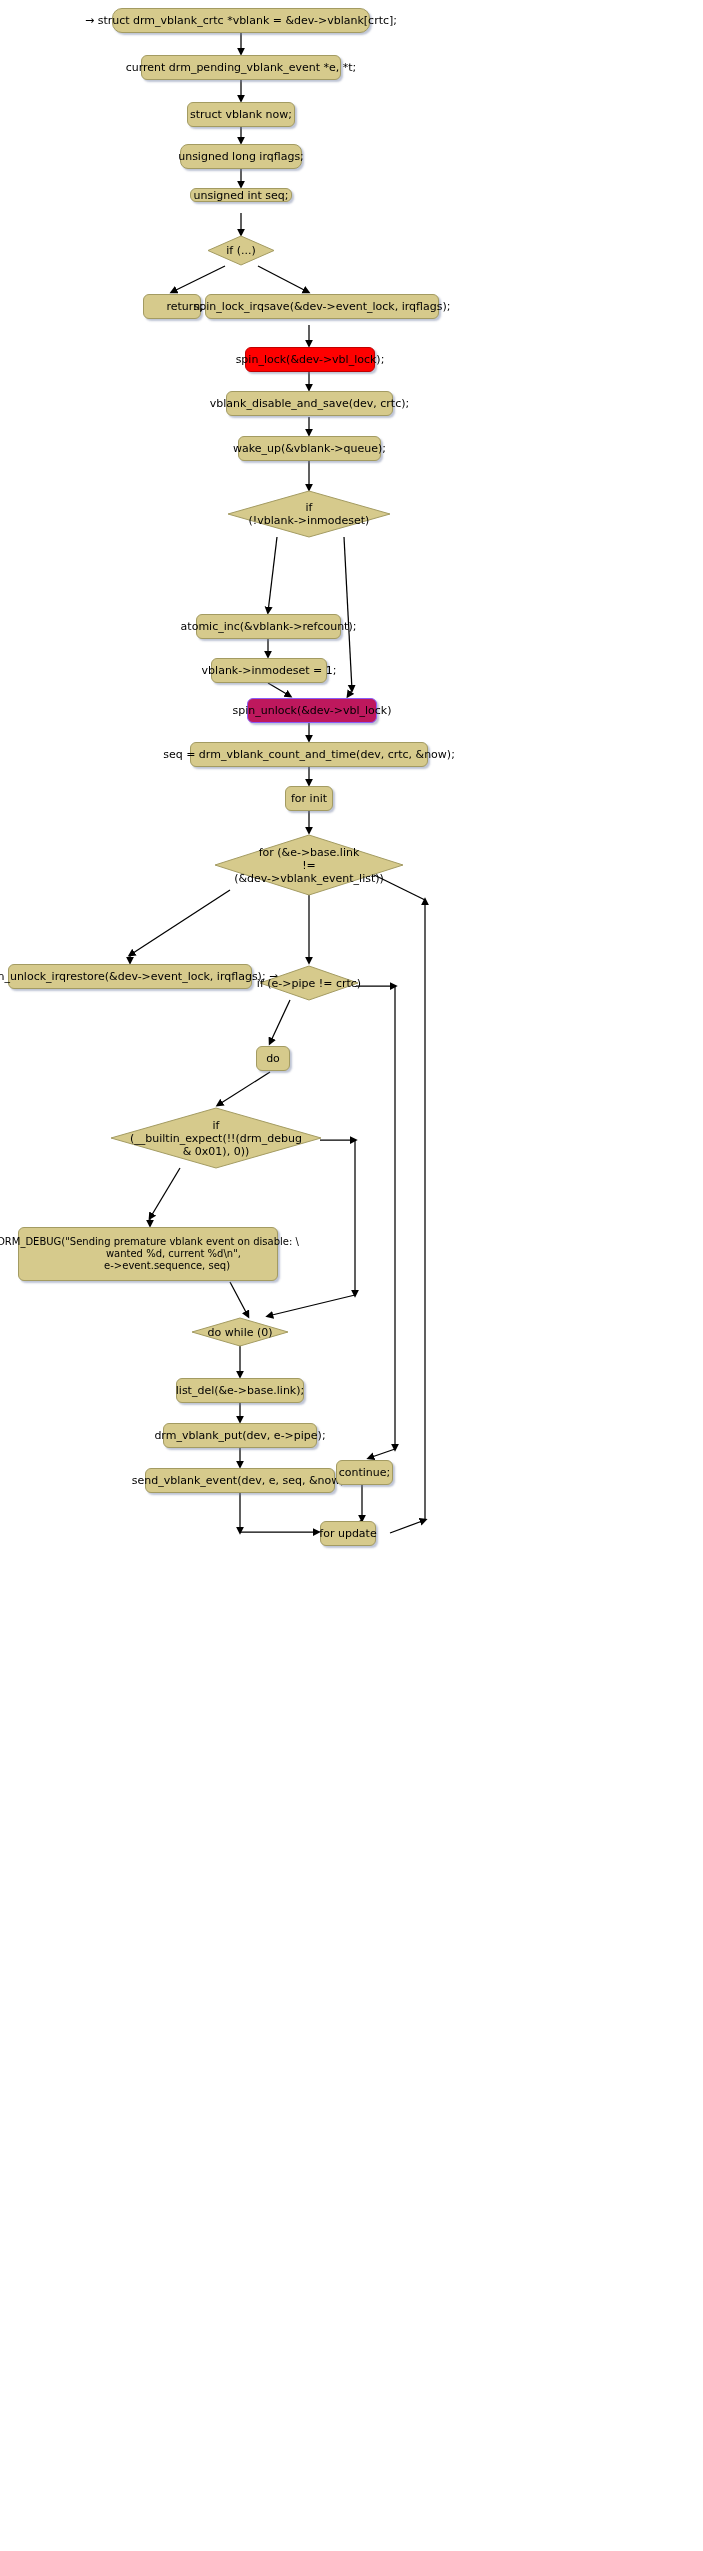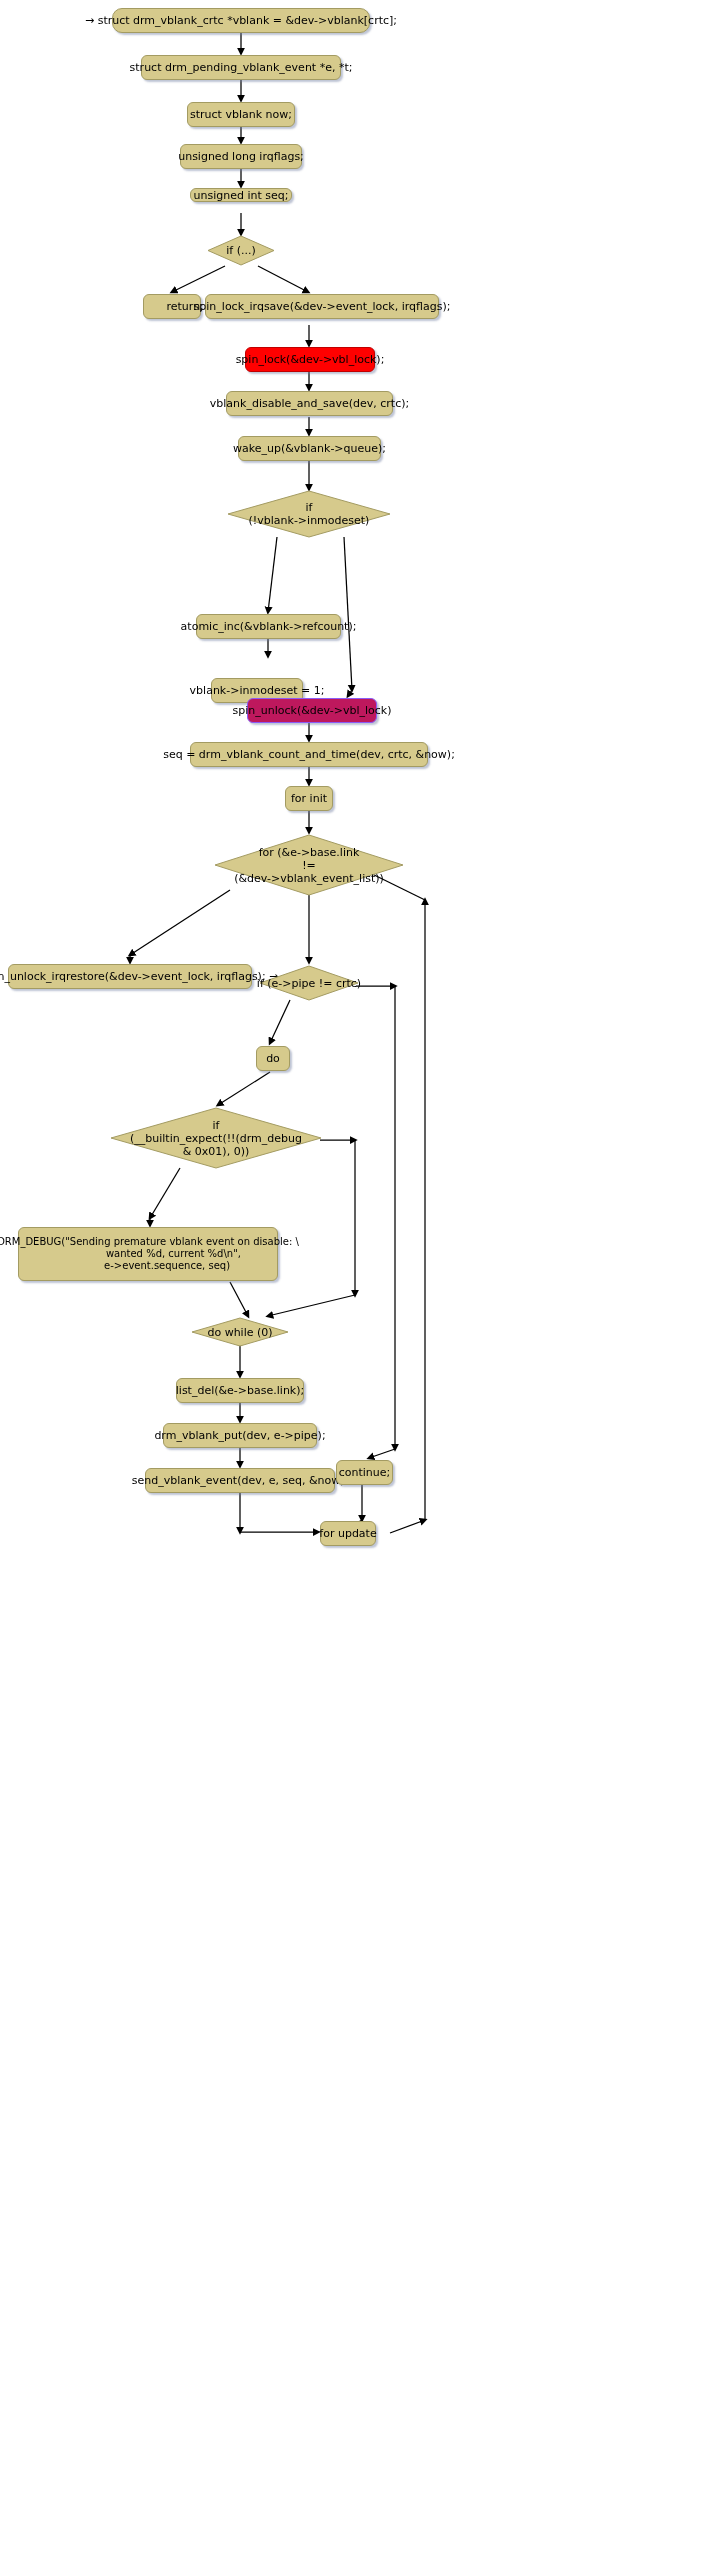--- a/index.html
+++ b/index.html
@@ -157,25 +157,25 @@
       <path d="M362,1520 L348,1528"></path>
 
       <path d="M390,1533 L425,1520" marker-end=""></path>
       <path d="M425,1520 L425,900" marker-end=""></path>
       <path d="M425,900 L360,868"></path>
     </g>
   </svg>
 
   <div class="node activity" style="left:112px; top:8px; width:258px; height:25px;border-radius:10px;">→ struct drm_vblank_crtc *vblank = &amp;dev-&gt;vblank[crtc];</div>
 
-  <div class="node activity" style="left:141px; top:55px; width:200px; height:25px;">struct drm_pending_vblank_event *e, *t;</div>
+  <div class="node activity" style="left:141px; top:55px; width:200px; height:25px;">current drm_pending_vblank_event *e, *t;</div>
 
   <div class="node activity" style="left:187px; top:102px; width:108px; height:25px;">struct vblank now;</div>
 
-  <div class="node activity" style="left:180px; top:144px; width:122px; height:25px;">unsigned long irqflags;</div>
+  <div class="node activity" style="left:180px; top:144px; width:122px; height:25px;border-radius:8px;">unsigned long irqflags;</div>
 
   <div class="node activity" style="left:190px; top:188px; width:102px; height:14px;">unsigned int seq;</div>
 
   <div class="diamond-wrap" style="left:207px; top:235px; width:68px; height:31px;">
     <svg width="68" height="31" viewBox="0 0 68 31" xmlns="http://www.w3.org/2000/svg">
       <polygon points="34,1 67,15.5 34,30 1,15.5" fill="#D6CA8C" stroke="#A39B62" stroke-width="1"></polygon>
     </svg>
     <div class="diamond-label">if (...)</div>
   </div>
 
@@ -192,21 +192,21 @@
   <div class="diamond-wrap" style="left:227px; top:490px; width:164px; height:48px;">
     <svg width="164" height="48" viewBox="0 0 164 48" xmlns="http://www.w3.org/2000/svg">
       <polygon points="82,1 163,24 82,47 1,24" fill="#D6CA8C" stroke="#A39B62" stroke-width="1"></polygon>
     </svg>
     <div class="diamond-label">if
 (!vblank-&gt;inmodeset)</div>
   </div>
 
   <div class="node activity" style="left:196px; top:614px; width:145px; height:25px;">atomic_inc(&amp;vblank-&gt;refcount);</div>
 
-  <div class="node activity" style="left:211px; top:678px; width:92px; height:25px;">vblank-&gt;inmodeset = 1;</div>
+  <div class="node activity" style="left:211px; top:658px; width:116px; height:25px;">vblank-&gt;inmodeset = 1;</div>
 
   <div class="node activity green" style="left:247px; top:698px; width:130px; height:25px;">spin_unlock(&amp;dev-&gt;vbl_lock)</div>
 
   <div class="node activity" style="left:190px; top:742px; width:238px; height:25px;">seq = drm_vblank_count_and_time(dev, crtc, &amp;now);</div>
 
   <div class="node activity" style="left:285px; top:786px; width:48px; height:25px;">for init</div>
 
   <div class="diamond-wrap" style="left:214px; top:834px; width:190px; height:62px;">
     <svg width="190" height="62" viewBox="0 0 190 62" xmlns="http://www.w3.org/2000/svg">
       <polygon points="95,1 189,31 95,61 1,31" fill="#D6CA8C" stroke="#A39B62" stroke-width="1"></polygon>

